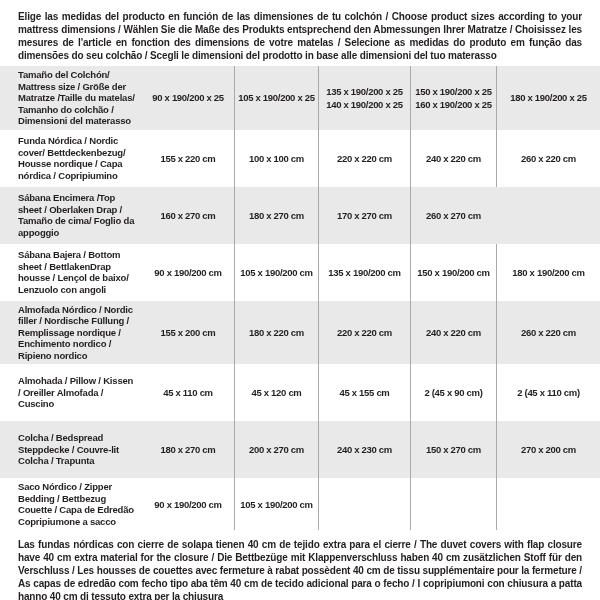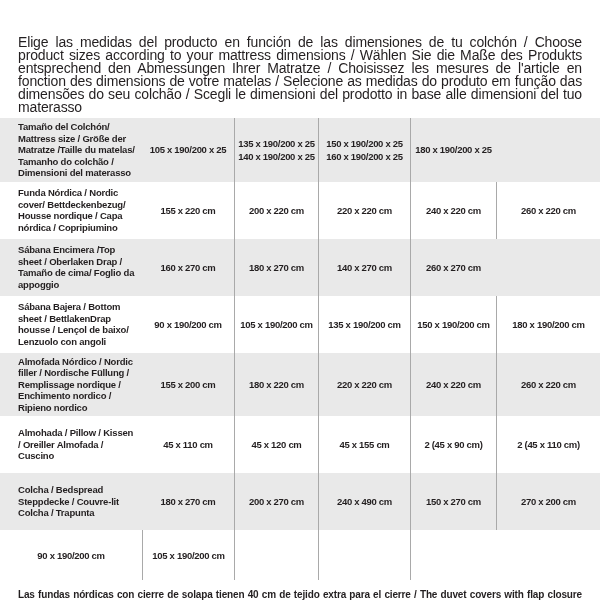--- a/index.html
+++ b/index.html
@@ -2,22 +2,22 @@
 <html><head>
 <meta charset="utf-8">
 <style>
   html,body{margin:0;padding:0;}
   body{
     width:600px;height:600px;background:#ffffff;
     font-family:"Liberation Sans","DejaVu Sans",sans-serif;
     color:#231f20;overflow:hidden;
   }
   .intro{
-    padding:36px 18px 0 18px;
-    font-size:14px;font-weight:normal;line-height:13px;
+    padding:10px 18px 0 18px;
+    font-size:10px;font-weight:bold;line-height:13px;
     letter-spacing:-0.15px;text-align:justify;
   }
   .size-table{margin-top:4px;width:600px;}
   .trow{
     display:grid;
     grid-template-columns:142px 92px 84px 92px 86px 104px;
     min-height:57px;
   }
   .trow:nth-child(odd){background:#e9e9e9;}
   .trow:first-child{min-height:62px;}
@@ -42,42 +42,43 @@
 </style>
 </head>
 <body>
 
 <div class="intro">Elige las medidas del producto en función de las dimensiones de tu colchón / Choose product sizes according to your mattress dimensions / Wählen Sie die Maße des Produkts entsprechend den Abmessungen Ihrer Matratze / Choisissez les mesures de l'article en fonction des dimensions de votre matelas / Selecione as medidas do produto em função das dimensões do seu colchão / Scegli le dimensioni del prodotto in base alle dimensioni del tuo materasso</div>
 
 <div class="size-table">
 
   <div class="trow">
     <div class="tlabel">Tamaño del Colchón/ Mattress size / Größe der Matratze /Taille du matelas/ Tamanho do colchão / Dimensioni del materasso</div>
+    <div class="tcell">90 x 190/200 x 25</div>
     <div class="tcell">105 x 190/200 x 25</div>
     <div class="tcell">135 x 190/200 x 25
 140 x 190/200 x 25</div>
     <div class="tcell">150 x 190/200 x 25
 160 x 190/200 x 25</div>
     <div class="tcell">180 x 190/200 x 25</div>
   </div>
 
   <div class="trow">
     <div class="tlabel">Funda Nórdica / Nordic cover/ Bettdeckenbezug/ Housse nordique / Capa nórdica / Copripiumino</div>
     <div class="tcell">155 x 220 cm</div>
-    <div class="tcell">200 x 220 cm</div>
+    <div class="tcell">100 x 100 cm</div>
     <div class="tcell">220 x 220 cm</div>
     <div class="tcell">240 x 220 cm</div>
     <div class="tcell">260 x 220 cm</div>
   </div>
 
   <div class="trow">
     <div class="tlabel">Sábana Encimera /Top sheet / Oberlaken Drap / Tamaño de cima/ Foglio da appoggio</div>
     <div class="tcell">160 x 270 cm</div>
     <div class="tcell">180 x 270 cm</div>
-    <div class="tcell">140 x 270 cm</div>
+    <div class="tcell">170 x 270 cm</div>
     <div class="tcell">260 x 270 cm</div>
   </div>
 
   <div class="trow">
     <div class="tlabel">Sábana Bajera / Bottom sheet / BettlakenDrap housse / Lençol de baixo/ Lenzuolo con angoli</div>
     <div class="tcell">90 x 190/200 cm</div>
     <div class="tcell">105 x 190/200 cm</div>
     <div class="tcell">135 x 190/200 cm</div>
     <div class="tcell">150 x 190/200 cm</div>
     <div class="tcell">180 x 190/200 cm</div>
@@ -98,26 +99,27 @@
     <div class="tcell">45 x 120 cm</div>
     <div class="tcell">45 x 155 cm</div>
     <div class="tcell">2 (45 x 90 cm)</div>
     <div class="tcell">2 (45 x 110 cm)</div>
   </div>
 
   <div class="trow">
     <div class="tlabel">Colcha / Bedspread Steppdecke / Couvre-lit Colcha / Trapunta</div>
     <div class="tcell">180 x 270 cm</div>
     <div class="tcell">200 x 270 cm</div>
-    <div class="tcell">240 x 490 cm</div>
+    <div class="tcell">240 x 230 cm</div>
     <div class="tcell">150 x 270 cm</div>
     <div class="tcell">270 x 200 cm</div>
   </div>
 
   <div class="trow">
+    <div class="tlabel">Saco Nórdico / Zipper Bedding / Bettbezug Couette / Capa de Edredão Copripiumone a sacco</div>
     <div class="tcell">90 x 190/200 cm</div>
     <div class="tcell">105 x 190/200 cm</div>
     <div class="tcell"></div>
     <div class="tcell"></div>
     <div class="tcell"></div>
   </div>
 
 </div>
 
 <div class="footnote">Las fundas nórdicas con cierre de solapa tienen 40 cm de tejido extra para el cierre  / The duvet covers with flap closure have 40 cm extra material for the closure / Die Bettbezüge mit Klappenverschluss haben 40 cm zusätzlichen Stoff für den Verschluss / Les housses de couettes avec fermeture à rabat possèdent 40 cm de tissu supplémentaire pour la fermeture / As capas de edredão com fecho tipo aba têm 40 cm de tecido adicional para o fecho / I copripiumoni con chiusura a patta hanno 40 cm di tessuto extra per la chiusura</div>

